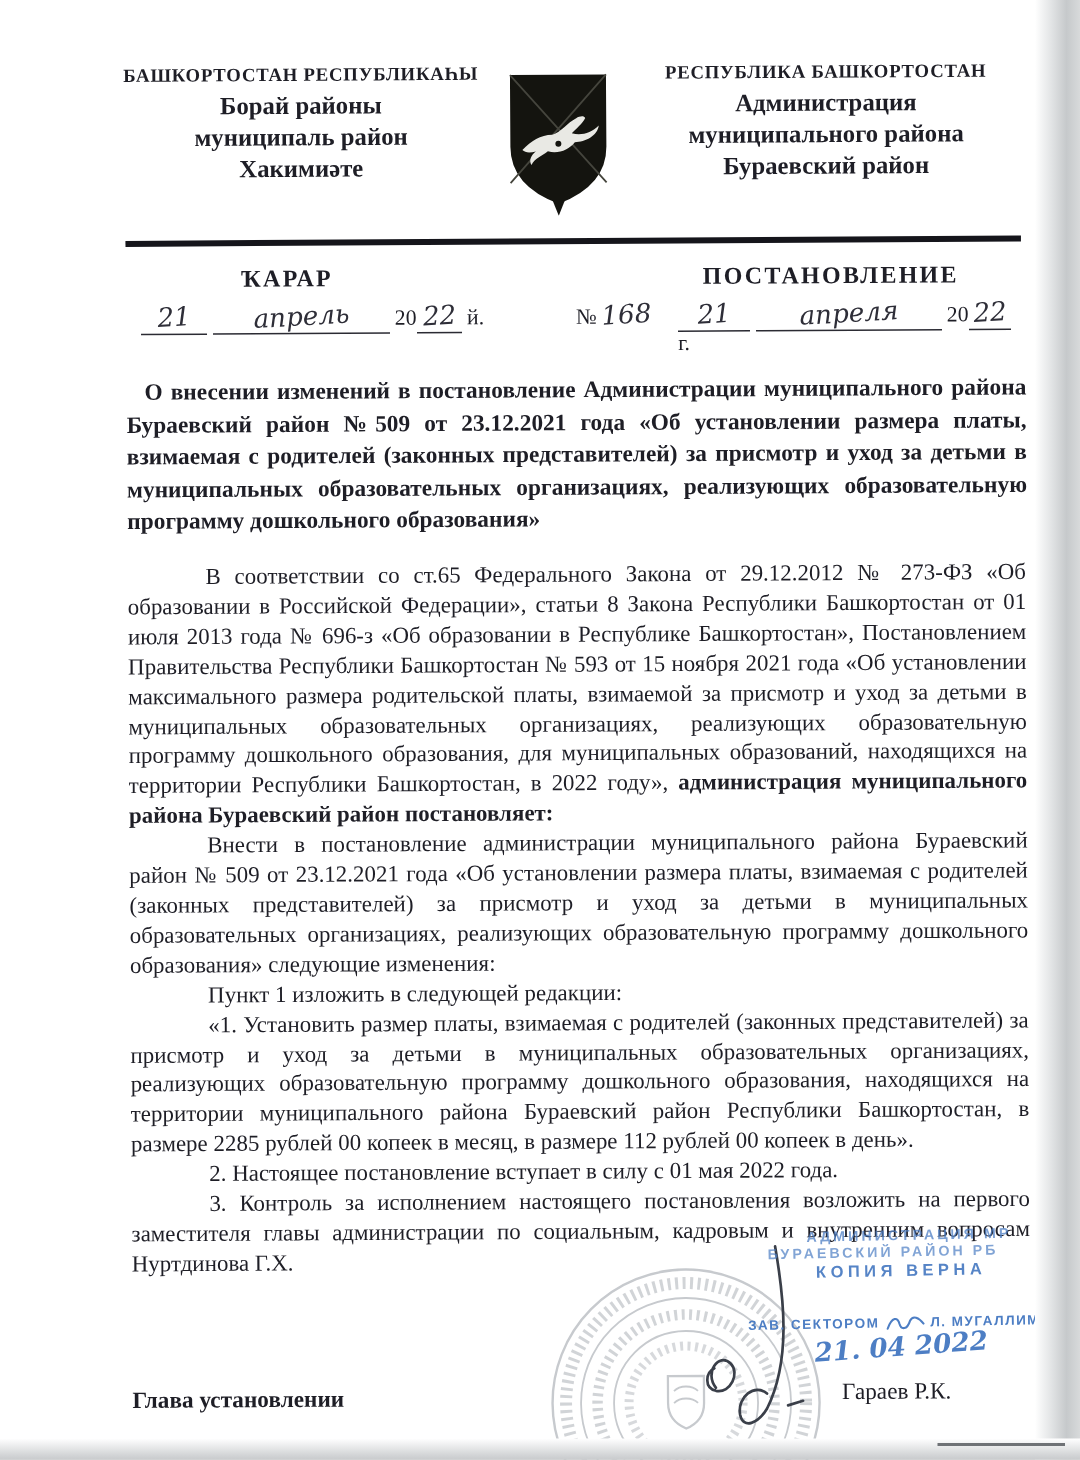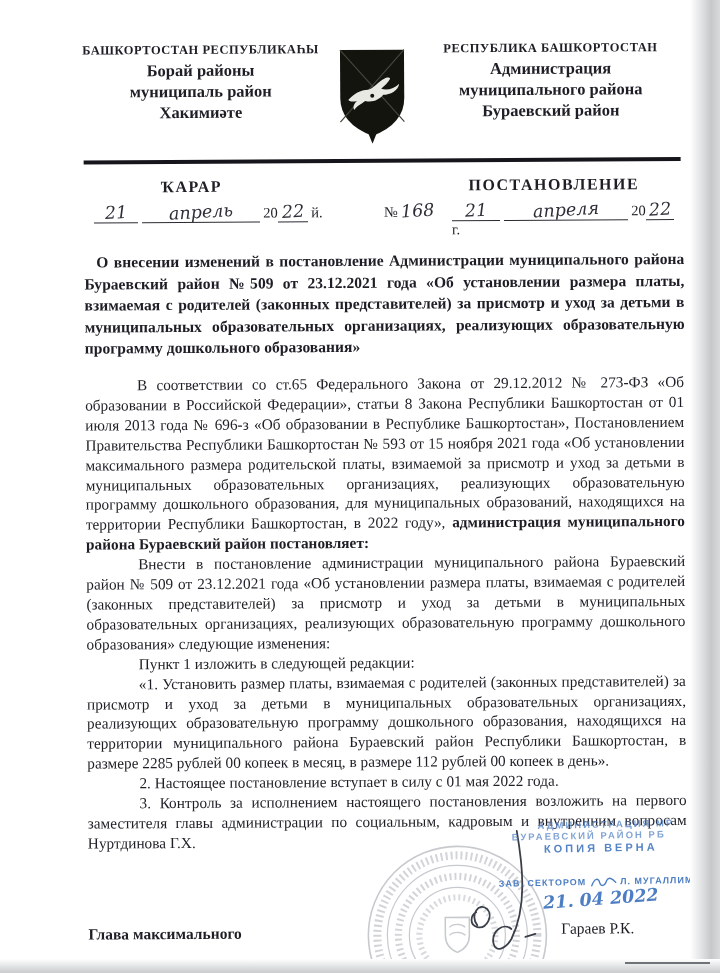--- a/index.html
+++ b/index.html
@@ -116,21 +116,21 @@
 
     <div class="body-text">
       <p><span>В соответствии  со ст.65 Федерального Закона от 29.12.2012 № 273-ФЗ «Об образовании в Российской Федерации», статьи 8 Закона Республики Башкортостан от 01 июля 2013 года № 696-з «Об образовании в Республике Башкортостан», Постановлением Правительства Республики Башкортостан № 593 от 15 ноября 2021 года «Об установлении максимального размера родительской платы, взимаемой за присмотр и уход за детьми в муниципальных образовательных организациях, реализующих образовательную программу дошкольного образования, для муниципальных образований, находящихся на территории Республики Башкортостан, в 2022 году», </span><span class="b">администрация муниципального района Бураевский район постановляет:</span></p>
       <p>Внести в постановление администрации  муниципального района Бураевский район № 509 от 23.12.2021 года «Об установлении размера платы, взимаемая с родителей (законных представителей) за присмотр и уход за детьми  в муниципальных образовательных организациях, реализующих образовательную программу дошкольного образования» следующие изменения:</p>
       <p>Пункт 1 изложить в следующей редакции:</p>
       <p>«1. Установить размер платы, взимаемая с родителей (законных представителей) за присмотр и уход за детьми в муниципальных образовательных организациях, реализующих образовательную программу дошкольного образования, находящихся на территории муниципального района Бураевский район Республики Башкортостан,  в размере 2285 рублей 00 копеек в месяц,  в размере 112 рублей 00 копеек в день».</p>
       <p>2.  Настоящее постановление вступает в силу с 01 мая 2022 года.</p>
       <p>3.  Контроль за исполнением настоящего постановления возложить на первого заместителя главы администрации по социальным, кадровым и внутренним вопросам  Нуртдинова Г.Х.</p>
     </div>
 
-    <div class="glava">Глава максимального</div>
+    <div class="glava">Глава установлении</div>
     <div class="garaev">Гараев Р.К.</div>
 
     <svg class="seal" viewBox="0 0 192 192" xmlns="http://www.w3.org/2000/svg">
       <g stroke="#79808a" fill="none">
         <circle cx="96" cy="96" r="89" stroke-width="1.6"></circle>
         <circle cx="96" cy="96" r="70" stroke-width="1.2"></circle>
         <circle cx="96" cy="96" r="48" stroke-width="1.2"></circle>
         <circle cx="96" cy="96" r="80" stroke-width="8" stroke-dasharray="2 3" opacity=".8"></circle>
         <circle cx="96" cy="96" r="59" stroke-width="7" stroke-dasharray="2 3" opacity=".8"></circle>
         <circle cx="96" cy="96" r="38" stroke-width="6" stroke-dasharray="2 3" opacity=".7"></circle>

